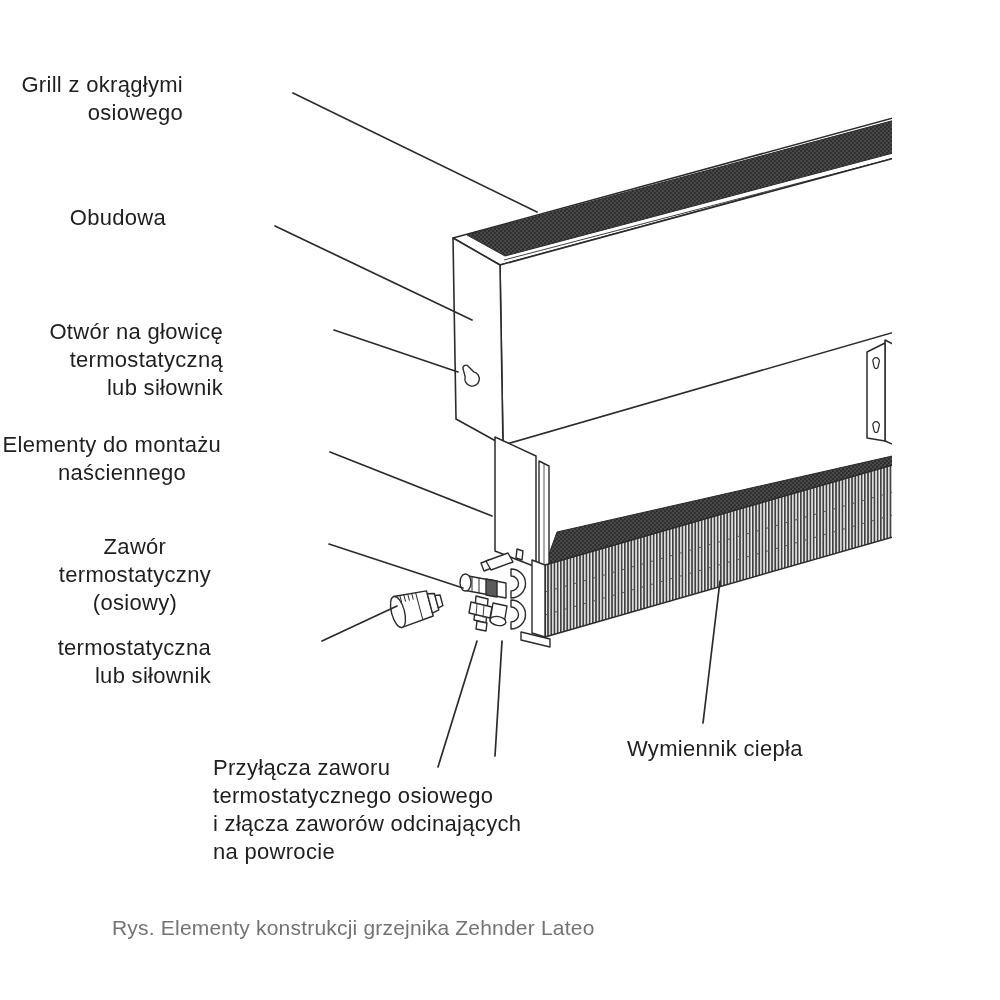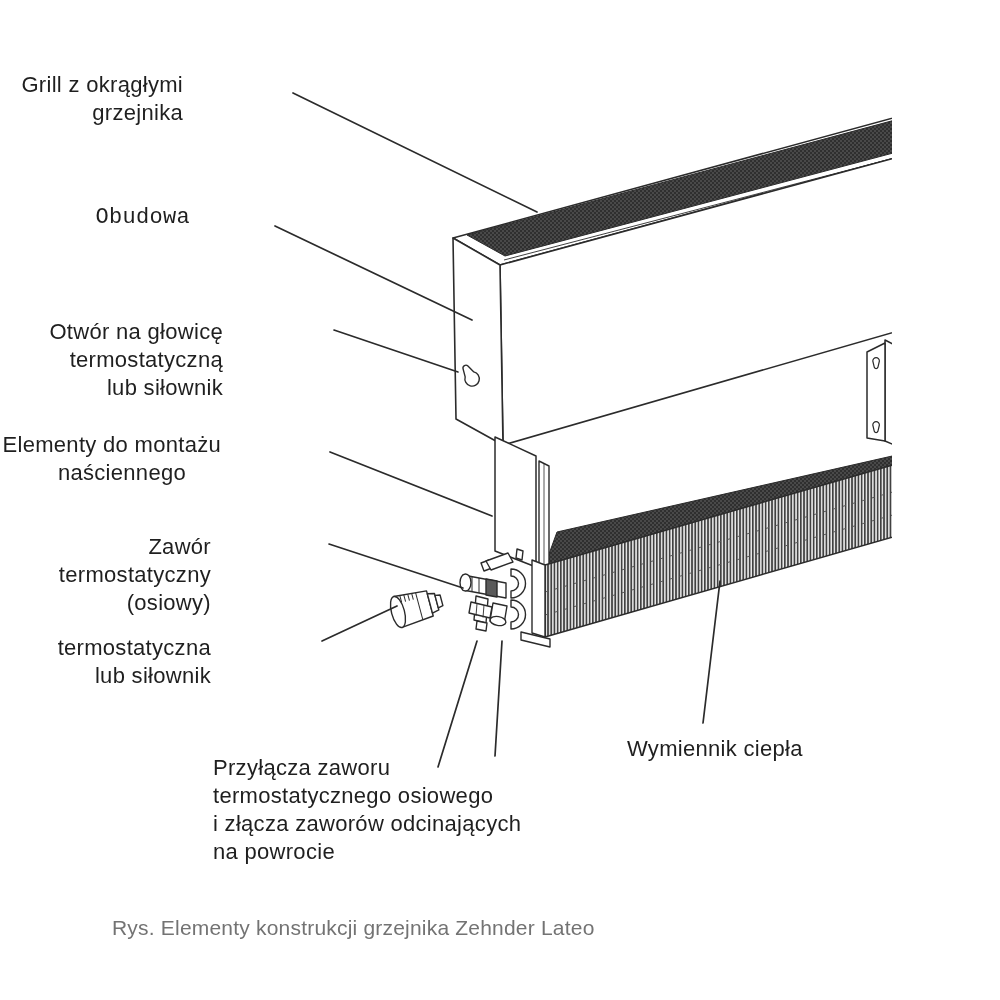--- a/index.html
+++ b/index.html
@@ -112,39 +112,39 @@
       <path d="M329,544 L463,588"></path>
       <path d="M322,641 L397,606"></path>
       <path d="M477,641 L438,767"></path>
       <path d="M502,641 L495,756"></path>
       <path d="M720,581 L703,723"></path>
     </g>
   </svg>
 
   <div class="label right" style="right:709px;top:71px;">
     <span>Grill z okrągłymi</span>
-    <span>grzejnika</span>
+    <span>osiowego</span>
   </div>
 
-  <div class="label right" style="right:702px;top:204px;font-family:Liberation Mono, monospace;">
+  <div class="label right" style="right:726px;top:204px;">
     <span>Obudowa</span>
   </div>
 
   <div class="label right" style="right:669px;top:318px;">
     <span>Otwór na głowicę</span>
     <span>termostatyczną</span>
     <span>lub siłownik</span>
   </div>
 
   <div class="label right" style="right:671px;top:431px;">
     <span>Elementy do montażu</span>
     <span class="indent35">naściennego</span>
   </div>
 
-  <div class="label right" style="right:681px;top:533px;">
+  <div class="label right" style="right:681px;top:533px;text-align:center;">
     <span>Zawór</span>
     <span>termostatyczny</span>
     <span>(osiowy)</span>
   </div>
 
   <div class="label right" style="right:681px;top:634px;">
     <span>termostatyczna</span>
     <span>lub siłownik</span>
   </div>
 

